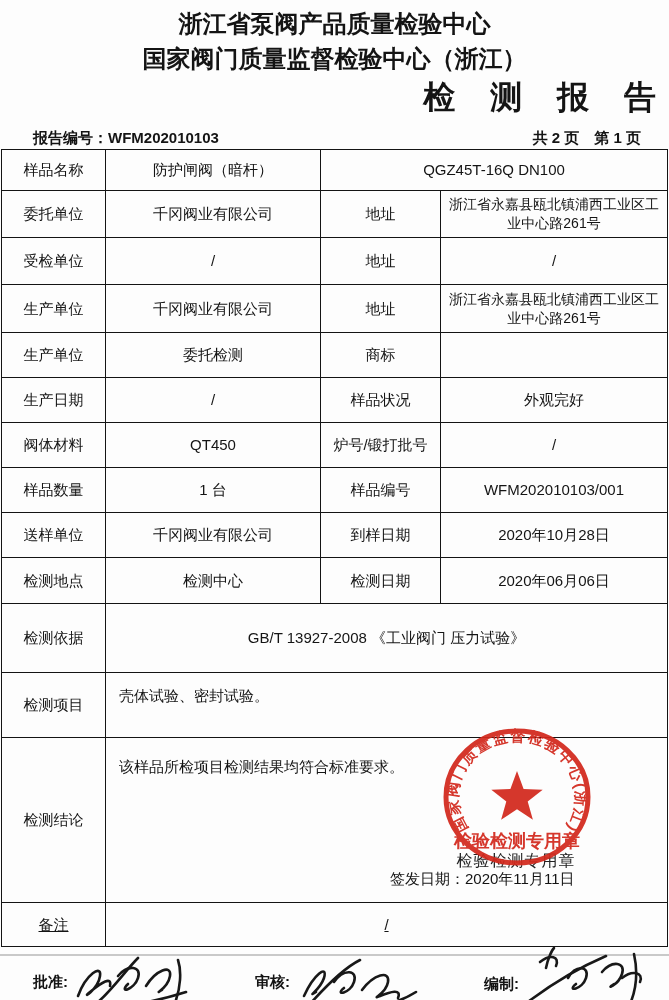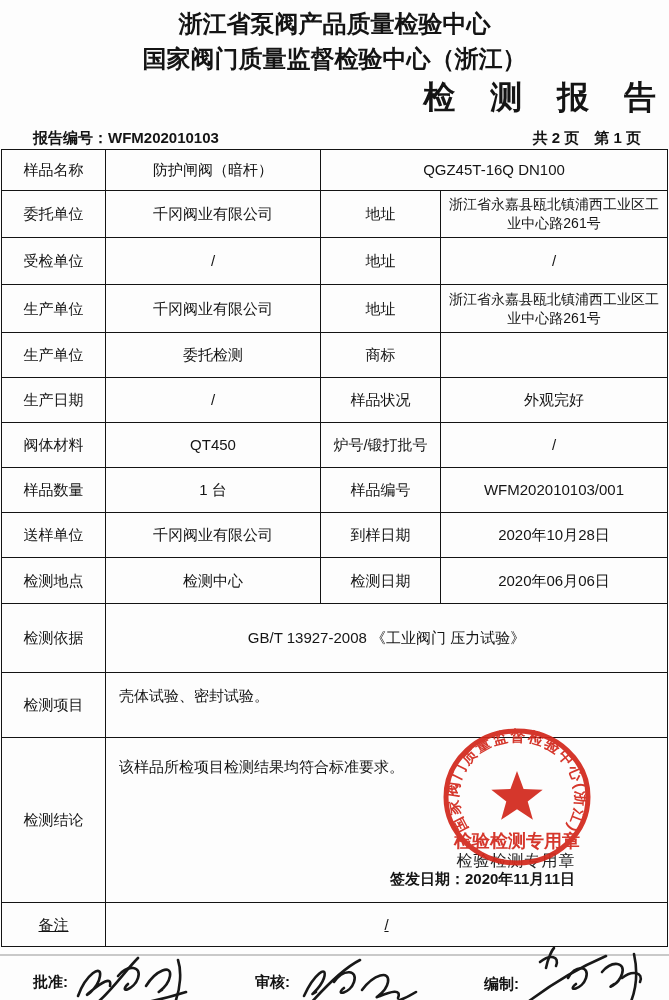--- a/index.html
+++ b/index.html
@@ -27,21 +27,21 @@
   .h41{height:41px}.h45{height:45px}.h46{height:46px}.h47{height:47px}.h48{height:48px}
   .h69{height:69px}.h65{height:65px}.h165{height:165px}.h43{height:43px}
   .items-cell{align-items:flex-start;justify-content:flex-start;text-align:right;padding:13px 10px 2px 13px;}
   .concl-cell{position:relative;padding:0;display:block;}
   .concl-text{position:absolute;left:13px;top:19px;font-size:15px;}
   .stamp{position:absolute;left:335px;top:-12px;width:152px;height:142px;opacity:.93;z-index:3;}
   .ring-t{font-size:15px;font-weight:bold;fill:#d3291d;letter-spacing:1.8px;}
   .stamp-bottom{font-size:18px;font-weight:bold;fill:#d3291d;}
   .stamp-caption{position:absolute;left:342px;top:113px;width:136px;text-align:center;
                  font-size:16px;letter-spacing:1px;color:#222;z-index:1;}
-  .issue-date{position:absolute;left:284px;top:131px;font-size:15px;font-weight:bold;z-index:1;text-align:center;}
+  .issue-date{position:absolute;left:284px;top:131px;font-size:15px;font-weight:normal;z-index:1;text-align:center;}
   .shadow-line{margin-top:7px;height:2px;background:#c9c9c9;width:100%;}
   .footer{position:relative;height:56px;}
   .sig-label{position:absolute;font-size:15px;font-weight:bold;}
   .sig{position:absolute;}
   .sig path{fill:none;stroke:#181818;stroke-width:2.6;stroke-linecap:round;stroke-linejoin:round;}
   .lbl1{left:33px;top:17px}.lbl2{left:255px;top:17px}.lbl3{left:484px;top:19px}
   .sg1{left:68px;top:-4px}.sg2{left:292px;top:0px}.sg3{left:516px;top:-10px}
 </style>
 </head>
 <body>

